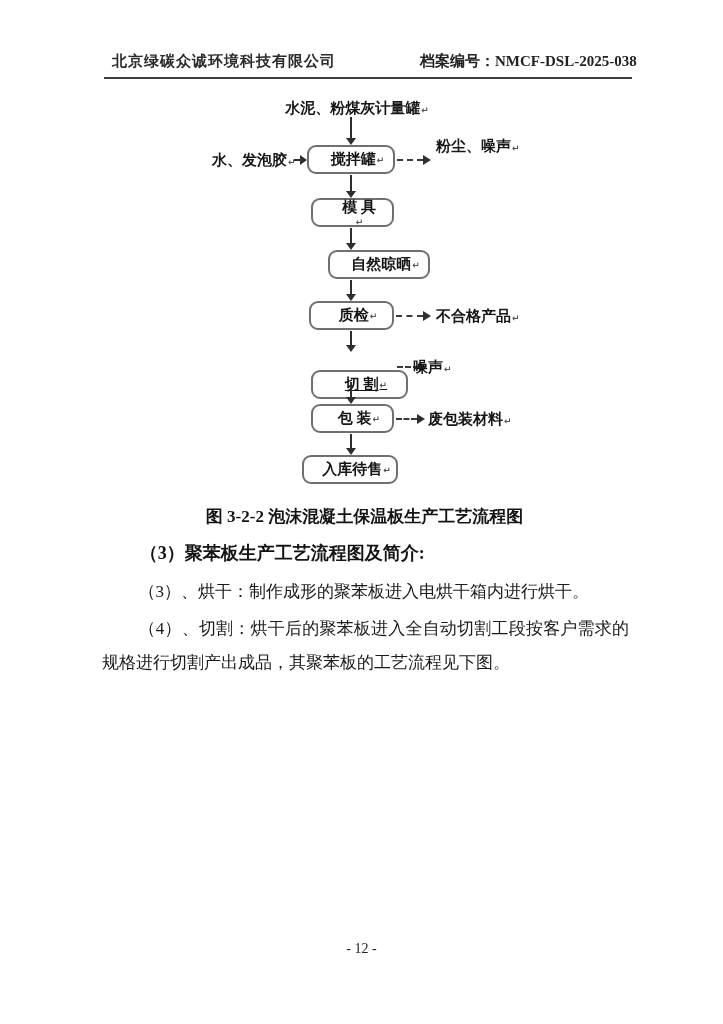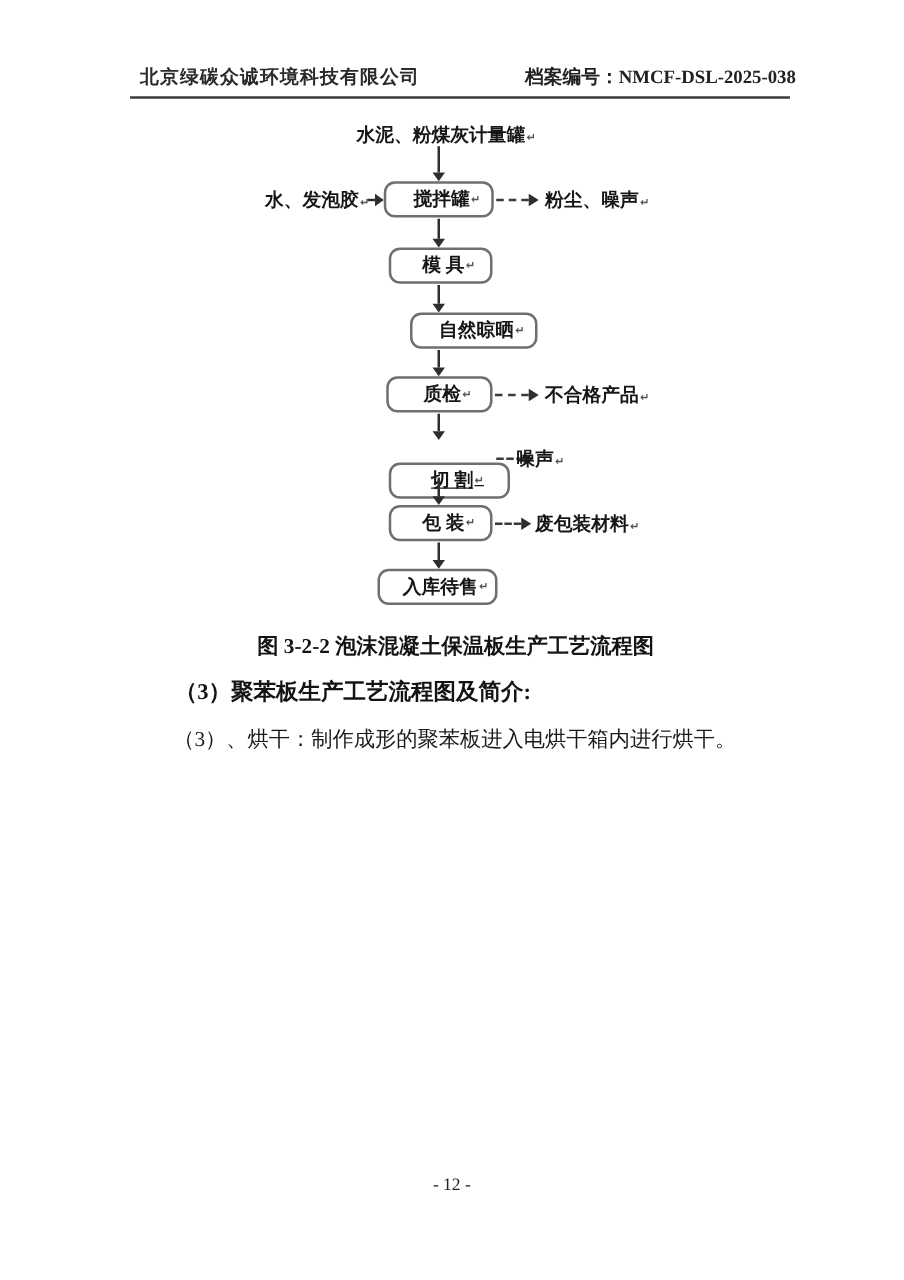--- a/index.html
+++ b/index.html
@@ -58,24 +58,24 @@
 
   <div class="abs node" style="left:307px;top:145px;width:88px;height:29px;">
       <span>搅拌罐</span>
       <span class="pmark">↵</span>
     </div>
 
   <div class="abs flow-label" style="left:212px;top:151px;width:78px;text-align:right;"><span>水、发泡胶</span><span class="pmark">↵</span></div>
   <div class="abs harrow-solid" style="left:294px;top:159px;width:6px;"></div>
 
   <div class="abs harrow-dashed" style="left:397px;top:159px;width:26px;"></div>
-  <div class="abs flow-label" style="left:436px;top:151px;"><span>粉尘、噪声</span><span class="pmark">↵</span></div>
+  <div class="abs flow-label" style="left:436px;top:137px;"><span>粉尘、噪声</span><span class="pmark">↵</span></div>
 
   <div class="abs varrow" style="left:350px;top:175px;height:16px;"></div>
-  <div class="abs node" style="left:311px;top:198px;width:83px;height:29px;">
+  <div class="abs node" style="left:311px;top:198px;width:83px;height:29px;flex-direction:column;">
       <span>模 具</span>
       <span class="pmark">↵</span>
     </div>
 
   <div class="abs varrow" style="left:350px;top:228px;height:15px;"></div>
   <div class="abs node" style="left:296px;top:250px;width:102px;height:29px;margin-left:32px;">
       <span>自然晾晒</span>
       <span class="pmark">↵</span>
     </div>
 
@@ -111,15 +111,16 @@
       <span>入库待售</span>
       <span class="pmark">↵</span>
     </div>
 </div>
 
 <div class="abs caption">图 3-2-2 泡沫混凝土保温板生产工艺流程图</div>
 <div class="abs heading">（3）聚苯板生产工艺流程图及简介:</div>
 
 <div class="abs bodytext">
   <p>（3）、烘干：制作成形的聚苯板进入电烘干箱内进行烘干。</p>
+  <p>（4）、切割：烘干后的聚苯板进入全自动切割工段按客户需求的规格进行切割产出成品，其聚苯板的工艺流程见下图。</p>
 </div>
 
 <div class="abs pagenum">- 12 -</div>
 
 </body></html>

